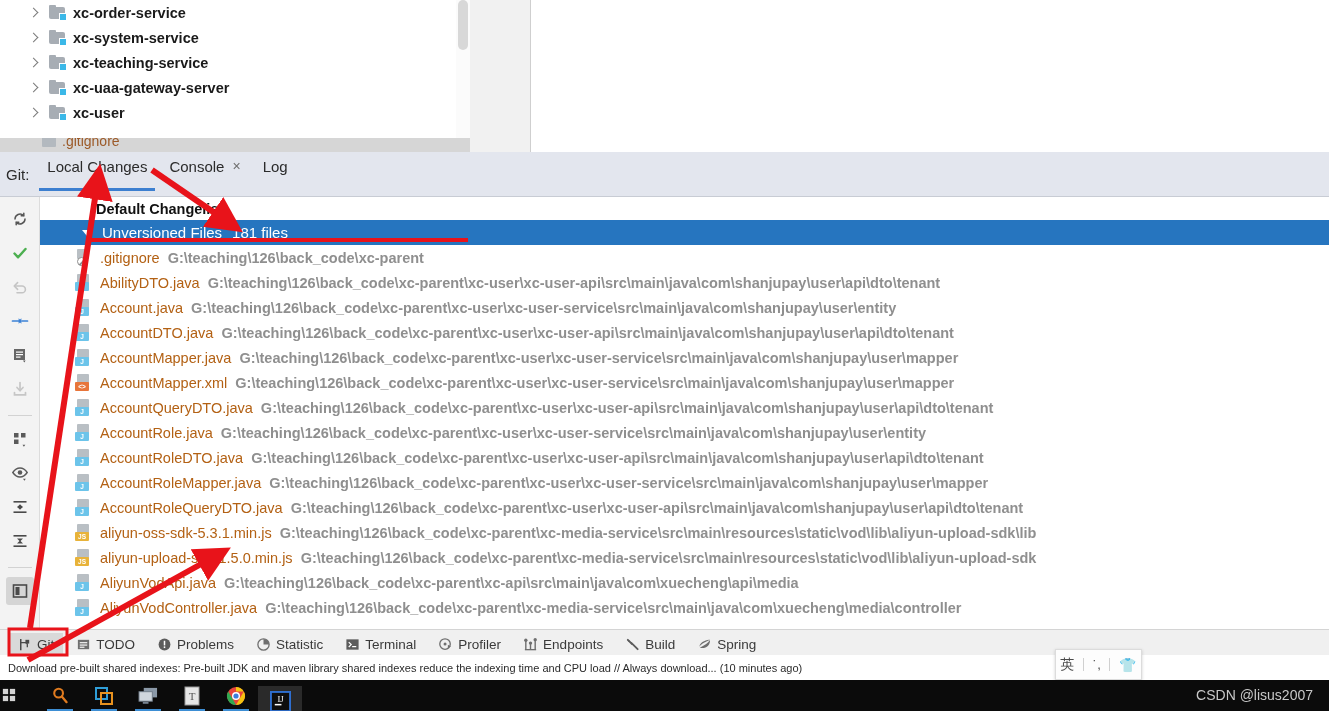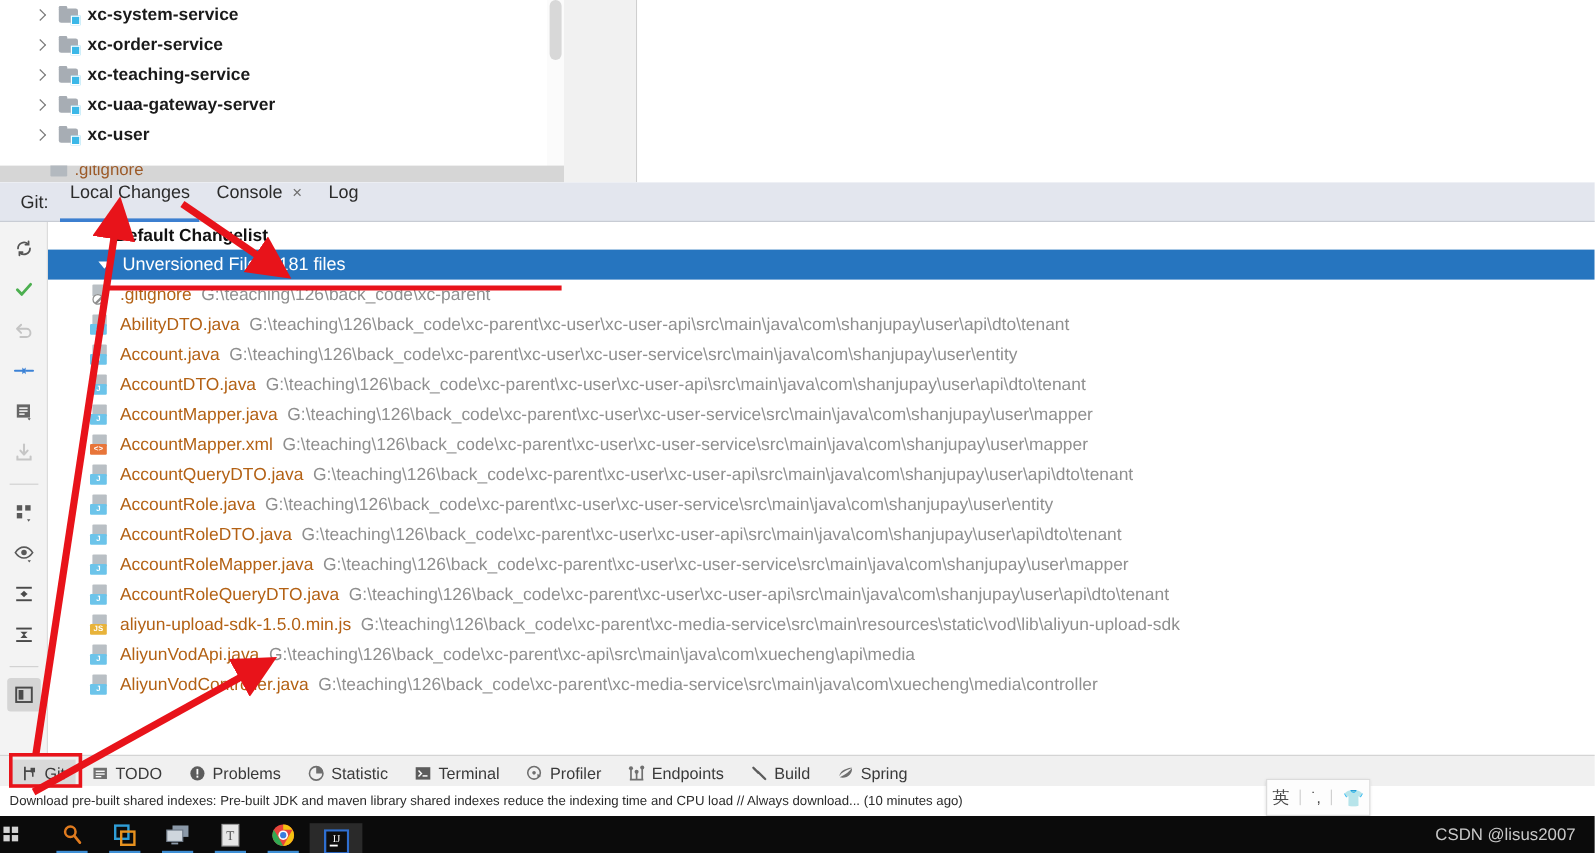--- a/index.html
+++ b/index.html
@@ -77,23 +77,23 @@
     position: absolute; left: 42px; top: -3px; width: 14px; height: 12px;
     background: #b3b9bf; border-radius: 1px;
   }
 
   
   .git-window {
     position: absolute; left: 0; top: 152px; width: 1329px; height: 477px;
     background: #ffffff;
   }
   .git-tabbar {
-    position: relative; height: 33px; background: #e3e6ee;
+    position: relative; height: 45px; background: #e3e6ee;
     border-bottom: 1px solid #c8ccd4;
-    display: flex; align-items: center; padding-left: 17px;
+    display: flex; align-items: center; padding-left: 6px;
   }
   .git-label {
     font-size: 15px; color: #2b2b2b; margin-right: 18px;
   }
   .git-tab {
     position: relative; font-size: 15px; color: #2b2b2b; margin-right: 22px;
     height: 33px; display: flex; align-items: flex-start; cursor: default;
   }
   .git-tab.active:after {
     content: ""; position: absolute; left: -8px; right: -8px; bottom: 0;
@@ -128,21 +128,21 @@
   .cl-row.selected {
     background: #2675bf; color: #ffffff; font-weight: normal;
     padding-left: 42px;
   }
   .cl-row.selected .exp {
     width: 0; height: 0; border-left: 5px solid transparent;
     border-right: 5px solid transparent; border-top: 6px solid #ffffff;
     margin-right: 10px; flex: 0 0 auto;
   }
   .cl-name { color: #b36114; margin-right: 8px; }
-  .cl-path { color: #8f8f8f; }
+  .cl-path { color: #8f8f8f; font-weight: bold; }
   .sel-title { font-size: 15px; }
   .sel-count { font-size: 15px; margin-left: 10px; }
 
   .ficon {
     position: relative; width: 18px; height: 17px; flex: 0 0 auto; margin-right: 7px;
   }
   .ficon .sheet {
     position: absolute; left: 2px; top: 0px; width: 12px; height: 10px;
     background: #b9bfc4; border-radius: 1px;
   }
@@ -223,29 +223,29 @@
 
 <div id="app">
 
   <div class="project-tree">
     <div class="tree-row">
       <span class="chev"></span>
       <span class="mod-icon">
           <span class="folder"></span>
           <span class="badge"></span>
         </span>
-      <span>xc-system-service</span>
+      <span>xc-order-service</span>
     </div>
     <div class="tree-row">
       <span class="chev"></span>
       <span class="mod-icon">
           <span class="folder"></span>
           <span class="badge"></span>
         </span>
-      <span>xc-order-service</span>
+      <span>xc-system-service</span>
     </div>
     <div class="tree-row">
       <span class="chev"></span>
       <span class="mod-icon">
           <span class="folder"></span>
           <span class="badge"></span>
         </span>
       <span>xc-teaching-service</span>
     </div>
     <div class="tree-row">
@@ -470,20 +470,28 @@
           <span class="cl-name">AccountRoleMapper.java</span>
           <span class="cl-path">G:\teaching\126\back_code\xc-parent\xc-user\xc-user-service\src\main\java\com\shanjupay\user\mapper</span>
         </div>
         <div class="cl-row">
           <span class="ficon">
               <span class="sheet"></span>
               <span class="tag tag-java">J</span>
             </span>
           <span class="cl-name">AccountRoleQueryDTO.java</span>
           <span class="cl-path">G:\teaching\126\back_code\xc-parent\xc-user\xc-user-api\src\main\java\com\shanjupay\user\api\dto\tenant</span>
+        </div>
+        <div class="cl-row">
+          <span class="ficon">
+              <span class="sheet"></span>
+              <span class="tag tag-js">JS</span>
+            </span>
+          <span class="cl-name">aliyun-oss-sdk-5.3.1.min.js</span>
+          <span class="cl-path">G:\teaching\126\back_code\xc-parent\xc-media-service\src\main\resources\static\vod\lib\aliyun-upload-sdk\lib</span>
         </div>
         <div class="cl-row">
           <span class="ficon">
               <span class="sheet"></span>
               <span class="tag tag-js">JS</span>
             </span>
           <span class="cl-name">aliyun-upload-sdk-1.5.0.min.js</span>
           <span class="cl-path">G:\teaching\126\back_code\xc-parent\xc-media-service\src\main\resources\static\vod\lib\aliyun-upload-sdk</span>
         </div>
         <div class="cl-row">

